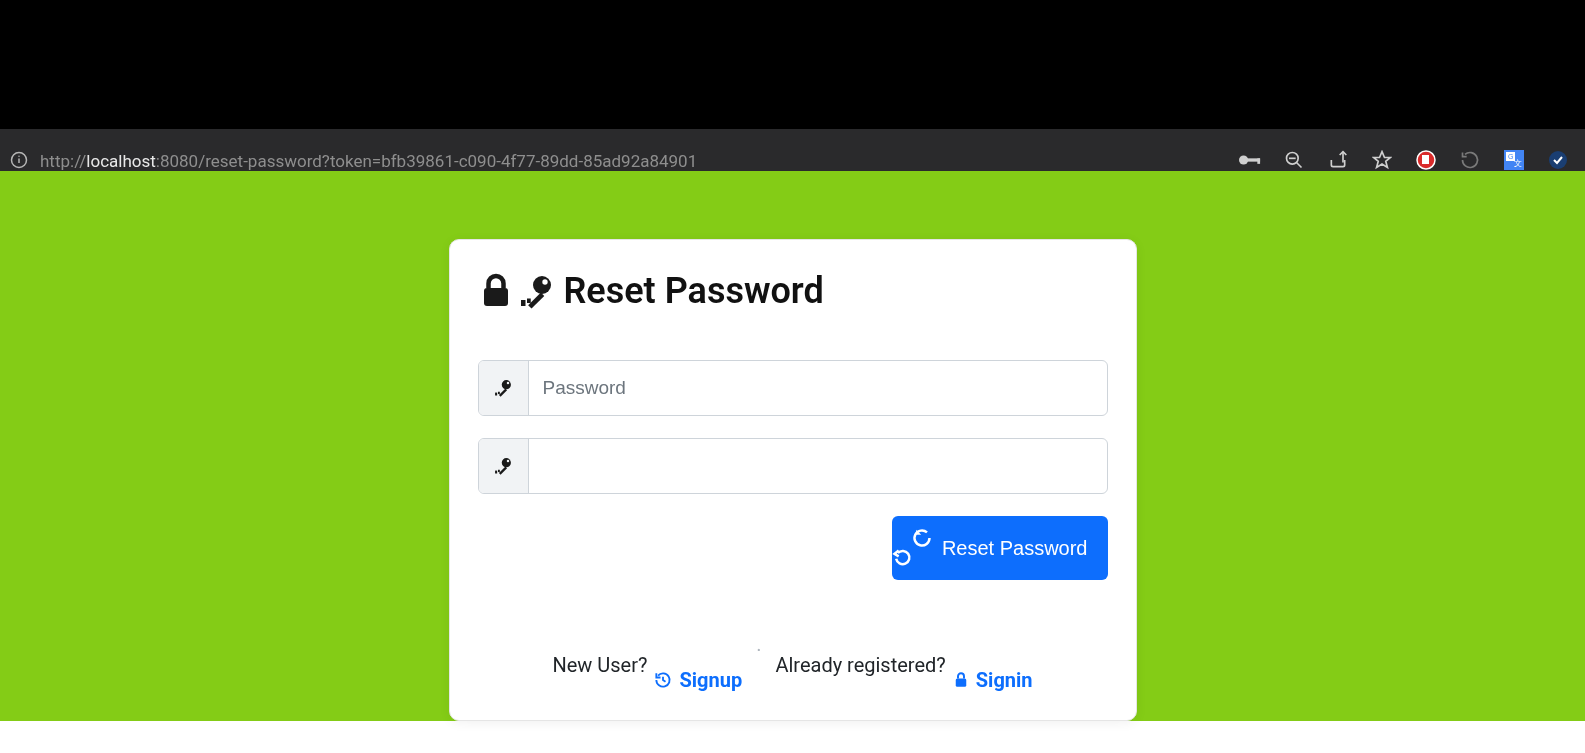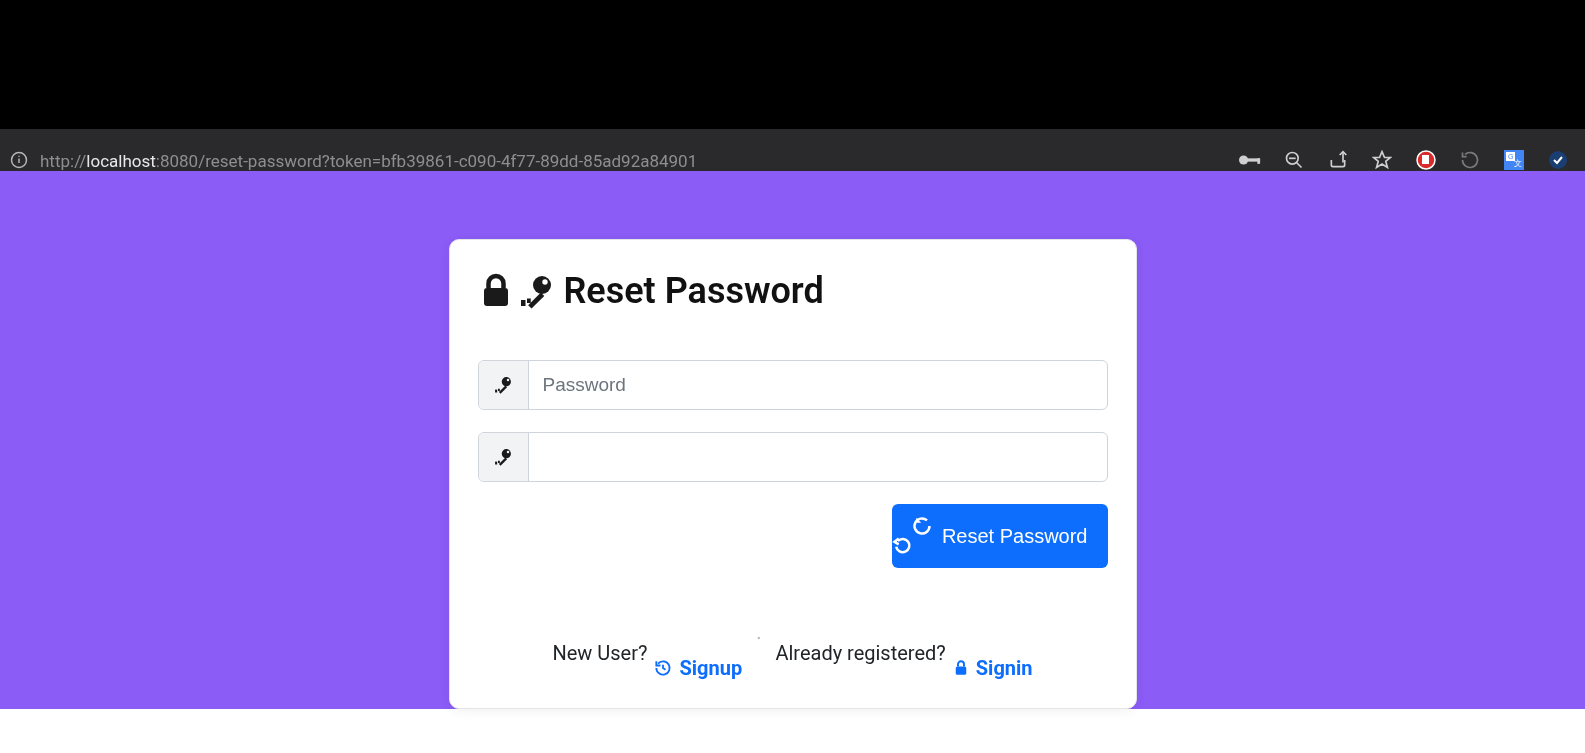--- a/index.html
+++ b/index.html
@@ -57,21 +57,21 @@
     .addr-icon {
       width: 22px;
       height: 22px;
       display: flex;
       align-items: center;
       justify-content: center;
       color: #cfcfcf;
       cursor: pointer;
     }
     .page-area {
-      background: #8b5cf6;
+      background: #84cc16;
       padding-top: 68px;
       display: flex;
       justify-content: center;
     }
     .card {
       width: 688px;
       border: 1px solid #e5e5e5;
       border-radius: 10px;
       background: #fff;
       padding: 30px 28px 28px 28px;
@@ -90,21 +90,21 @@
       display: flex;
       align-items: center;
       gap: 4px;
     }
     .input-group {
       display: flex;
       border: 1px solid #ced4da;
       border-radius: 6px;
       overflow: hidden;
       margin-bottom: 22px;
-      height: 50px;
+      height: 56px;
       background: #fff;
     }
     .input-addon {
       width: 50px;
       background: #f1f3f5;
       border-right: 1px solid #ced4da;
       display: flex;
       align-items: center;
       justify-content: center;
       color: #212529;

